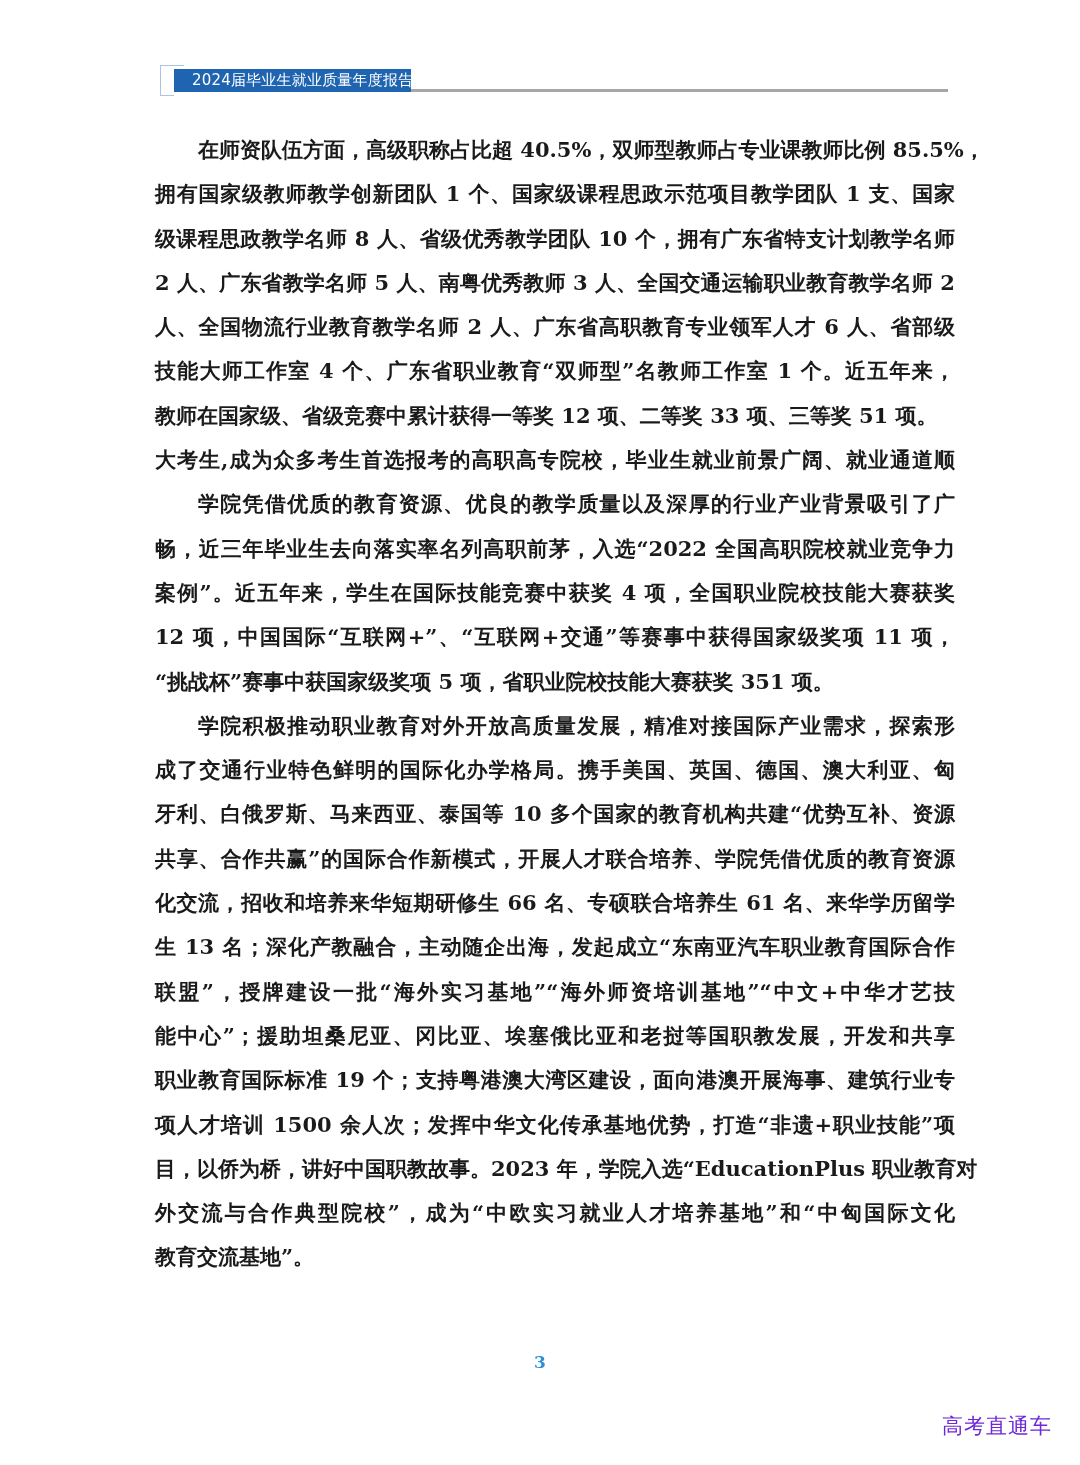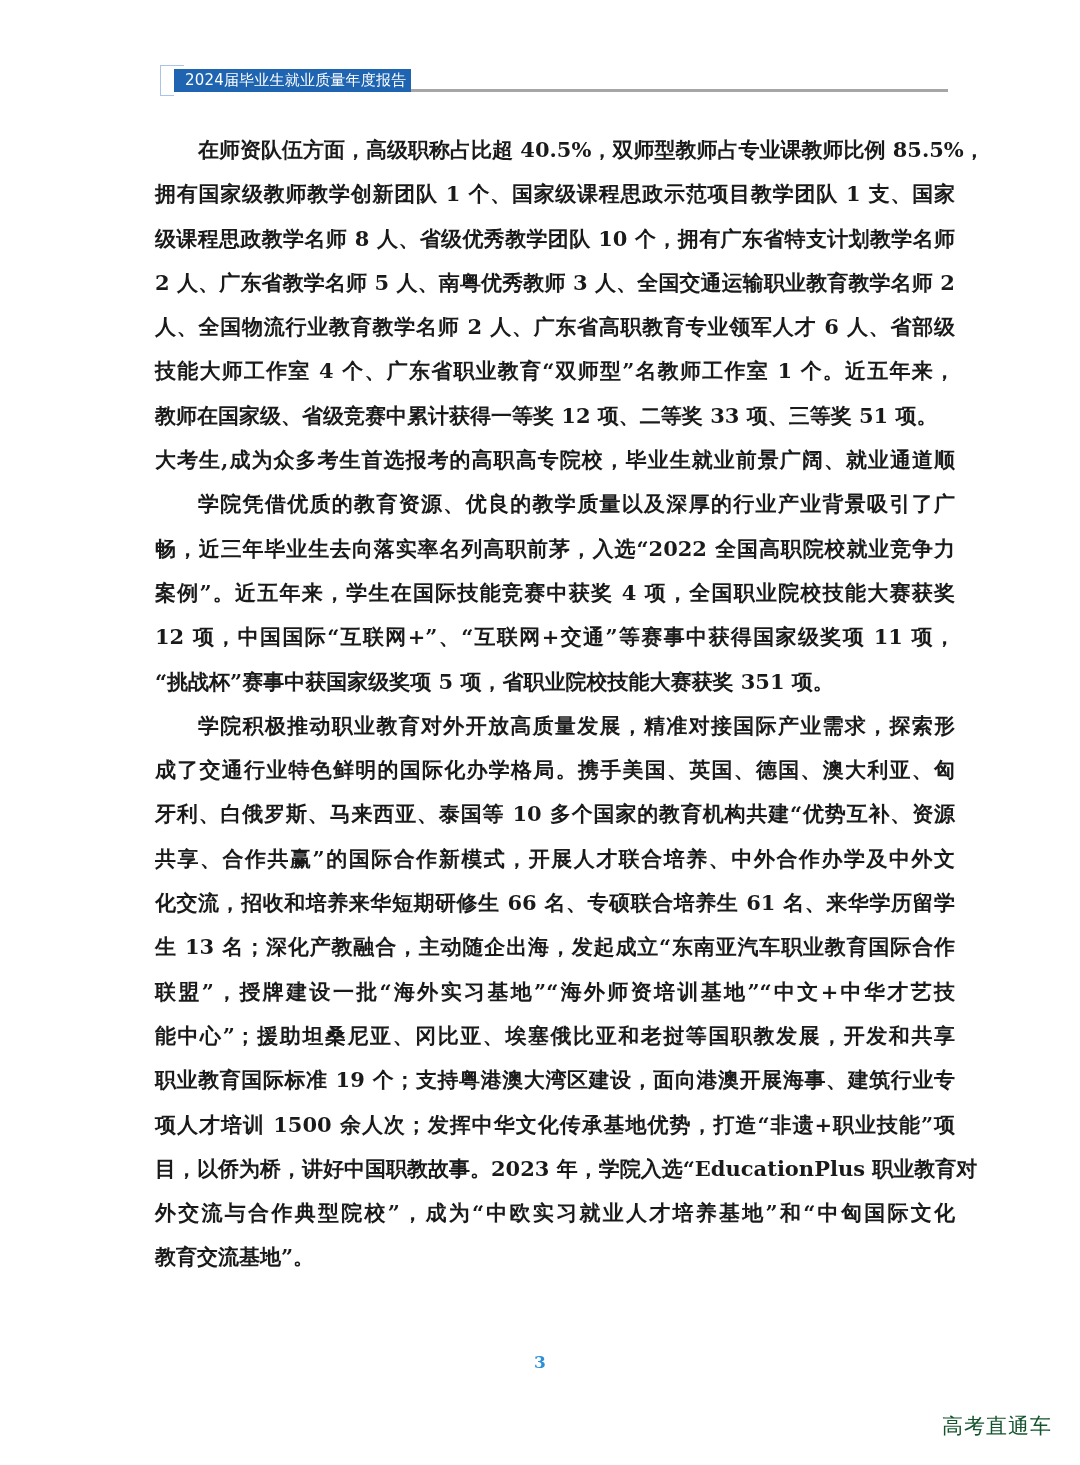--- a/index.html
+++ b/index.html
@@ -4,33 +4,33 @@
 <style>
   html, body { margin: 0; padding: 0; background: #ffffff; }
   body { width: 1080px; height: 1465px; position: relative; overflow: hidden;
          font-family: "DejaVu Serif", "Liberation Serif", serif; color: #1a1a1a; }
   .hdr-square { position: absolute; left: 160px; top: 65px; width: 14px; height: 31px;
                 border: 1.5px solid #a9c4e4; border-right: none; box-sizing: border-box; background: #fff; }
   .hdr-square-top { position: absolute; left: 160px; top: 65px; width: 24px; height: 0;
                 border-top: 1.5px solid #a9c4e4; }
   .hdr-banner { position: absolute; left: 174px; top: 69px; width: 237px; height: 23px;
                 background: #1e64b0; color: #ffffff; font-family: "DejaVu Sans", "Liberation Sans", sans-serif;
-                font-size: 15px; line-height: 23px; padding-left: 11px; box-sizing: border-box;
+                font-size: 15px; line-height: 23px; padding-left: 18px; box-sizing: border-box;
                 white-space: nowrap; letter-spacing: 0.2px; }
   .hdr-line { position: absolute; left: 411px; top: 89px; width: 537px; height: 3px; background: #a6a6a6; }
   .body-text { position: absolute; left: 155px; top: 128px; width: 800px; font-weight: bold; }
   .line { height: 44.3px; line-height: 44.3px; font-size: 21px; white-space: nowrap;
           text-align: justify; text-align-last: justify; }
   .line.indent { padding-left: 43px; }
   .line.last { text-align-last: left; }
   .page-num { position: absolute; left: 0; width: 1080px; top: 1352px; text-align: center;
               font-family: "DejaVu Serif", "Liberation Serif", serif; font-weight: bold;
               font-size: 17px; color: #2a8fd8; }
   .watermark { position: absolute; left: 942px; top: 1412px; font-family: "DejaVu Sans", "Liberation Sans", sans-serif;
-               font-size: 21px; color: #14532d; letter-spacing: 1px; text-align: right; }
+               font-size: 21px; color: #6d28d9; letter-spacing: 1px; text-align: right; }
 </style>
 </head>
 <body>
 
 <div>
   <div class="hdr-square"></div>
   <div class="hdr-square-top"></div>
   <div class="hdr-banner">2024届毕业生就业质量年度报告</div>
   <div class="hdr-line"></div>
 </div>
@@ -50,21 +50,21 @@
     <div class="line indent">学院凭借优质的教育资源、优良的教学质量以及深厚的行业产业背景吸引了广</div>
     <div class="line">畅，近三年毕业生去向落实率名列高职前茅，入选“2022 全国高职院校就业竞争力</div>
     <div class="line">案例”。近五年来，学生在国际技能竞赛中获奖 4 项，全国职业院校技能大赛获奖</div>
     <div class="line">12 项，中国国际“互联网+”、“互联网+交通”等赛事中获得国家级奖项 11 项，</div>
     <div class="line last">“挑战杯”赛事中获国家级奖项 5 项，省职业院校技能大赛获奖 351 项。</div>
   </div>
   <div>
     <div class="line indent">学院积极推动职业教育对外开放高质量发展，精准对接国际产业需求，探索形</div>
     <div class="line">成了交通行业特色鲜明的国际化办学格局。携手美国、英国、德国、澳大利亚、匈</div>
     <div class="line">牙利、白俄罗斯、马来西亚、泰国等 10 多个国家的教育机构共建“优势互补、资源</div>
-    <div class="line">共享、合作共赢”的国际合作新模式，开展人才联合培养、中外合作办学及中外文</div>
+    <div class="line">共享、合作共赢”的国际合作新模式，开展人才联合培养、学院凭借优质的教育资源</div>
     <div class="line">化交流，招收和培养来华短期研修生 66 名、专硕联合培养生 61 名、来华学历留学</div>
     <div class="line">生 13 名；深化产教融合，主动随企出海，发起成立“东南亚汽车职业教育国际合作</div>
     <div class="line">联盟”，授牌建设一批“海外实习基地”“海外师资培训基地”“中文+中华才艺技</div>
     <div class="line">能中心”；援助坦桑尼亚、冈比亚、埃塞俄比亚和老挝等国职教发展，开发和共享</div>
     <div class="line">职业教育国际标准 19 个；支持粤港澳大湾区建设，面向港澳开展海事、建筑行业专</div>
     <div class="line">项人才培训 1500 余人次；发挥中华文化传承基地优势，打造“非遗+职业技能”项</div>
     <div class="line">目，以侨为桥，讲好中国职教故事。2023 年，学院入选“EducationPlus 职业教育对</div>
     <div class="line">外交流与合作典型院校”，成为“中欧实习就业人才培养基地”和“中匈国际文化</div>
     <div class="line last">教育交流基地”。</div>
   </div>

